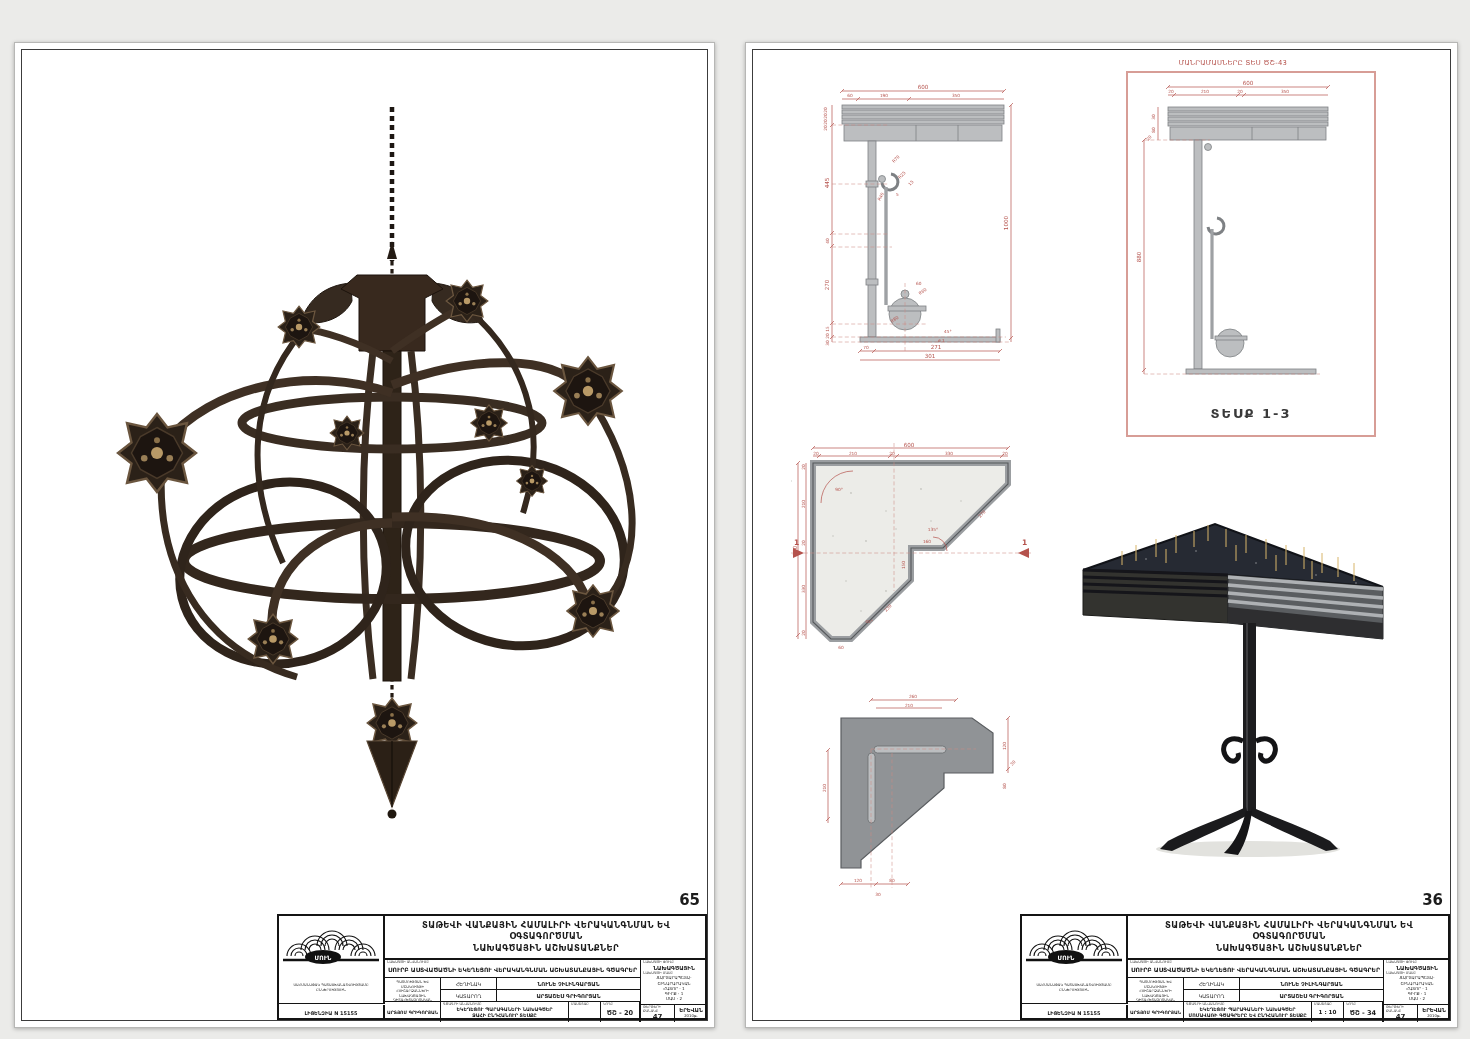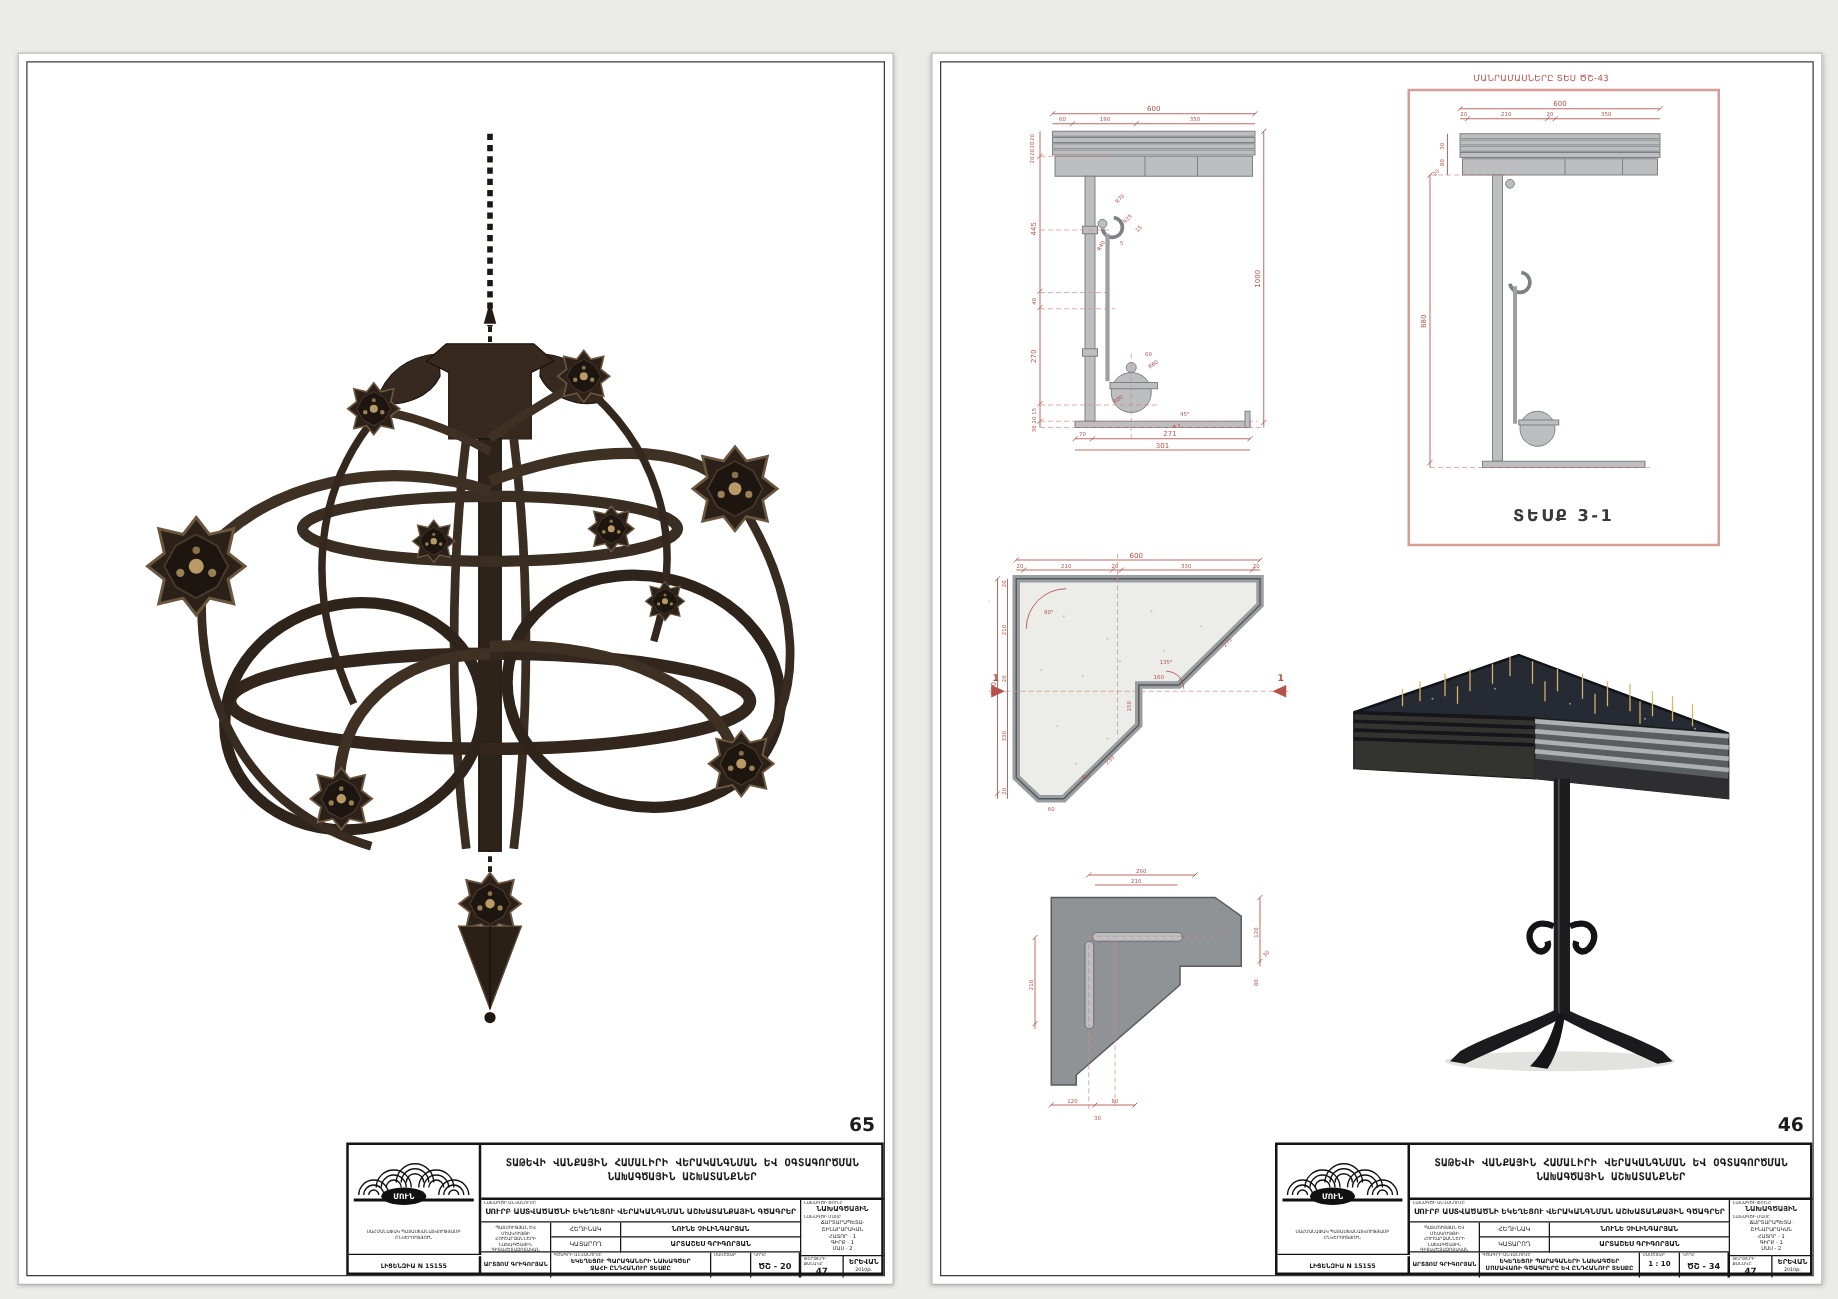--- a/index.html
+++ b/index.html
@@ -7,21 +7,21 @@
   .sheet{position:absolute;top:42px;height:984px;background:#ffffff;border:1px solid #b7b7b5;box-shadow:0 1px 4px rgba(0,0,0,.28);}
   #sheet-left{left:14px;width:699px;}
   #sheet-right{left:745px;width:711px;}
   .frame{position:absolute;left:6px;top:6px;right:6px;bottom:6px;border:1px solid #3c3c3c;}
   .pagenum{position:absolute;right:14px;bottom:118px;font-size:15px;font-weight:bold;color:#1c1c1c;}
   
   .tb{position:absolute;right:7px;bottom:7px;width:430px;height:106px;border:2px solid #141414;background:#fff;box-sizing:border-box;color:#1a1a1a;}
   .tb *{box-sizing:border-box;}
   .cell{position:absolute;overflow:hidden;}
   .bR{border-right:1px solid #141414;} .bB{border-bottom:1px solid #141414;}
-  .bR2{border-right:2px solid #141414;} .bB2{border-bottom:2px solid #141414;font-family:Liberation Mono, monospace;}
+  .bR2{border-right:2px solid #141414;} .bB2{border-bottom:2px solid #141414;}
   .tb .lab{font-size:3.4px;color:#333;display:block;text-align:left;padding:1px 2px 0 2px;line-height:1.1;}
   .ctr{display:flex;align-items:center;justify-content:center;text-align:center;}
   .hdr1{font-size:8.4px;font-weight:bold;letter-spacing:.4px;line-height:1.35;}
   .tiny{font-size:4.2px;line-height:1.25;text-align:center;}
   .t33{font-size:3.5px;line-height:1.3;text-align:center;color:#222;}
   
   .dwg{position:absolute;}
   .redbox{position:absolute;border:2px solid #d79d96;background:#fff;}
   .rednote{position:absolute;color:#b5524c;font-size:6.8px;text-align:center;letter-spacing:.3px;}
   .seccap{position:absolute;left:0;right:0;bottom:14px;text-align:center;font-size:13px;letter-spacing:2px;color:#3a3a3a;font-weight:bold;}
@@ -300,21 +300,21 @@
           <text class="dm4" transform="rotate(-90 25 40)" x="25" y="40" text-anchor="middle">30</text>
           <text class="dm4" transform="rotate(-90 25 53)" x="25" y="53" text-anchor="middle">80</text>
           <text class="dm4" transform="rotate(-45 20 62)" x="20" y="62" text-anchor="middle">20</text>
           <line class="redln" x1="14" y1="63" x2="14" y2="297"></line>
           <path class="redln" d="M12,65 l4,-4 M12,295 l4,-4"></path>
           <text class="dm" transform="rotate(-90 11 180)" x="11" y="180" text-anchor="middle">880</text>
           <line class="reddash" x1="14" y1="63" x2="80" y2="63"></line>
           <line class="reddash" x1="14" y1="297" x2="190" y2="297"></line>
         </g>
       </svg>
-      <div class="seccap">ՏԵՍՔ 3-1</div>
+      <div class="seccap">ՏԵՍՔ 1-3</div>
     </div>
 
     <svg class="dwg" style="left:45px;top:398px" width="240" height="235" viewBox="0 0 240 235">
       <g>
         <polygon points="22,22 217,22 217,43 152,107 120,107 120,139 60,198 40,198 22,181" fill="#ecece8" stroke="#9b9ea1" stroke-width="6"></polygon>
         <polygon points="22,22 217,22 217,43 152,107 120,107 120,139 60,198 40,198 22,181" fill="none" stroke="#55585b" stroke-width="1.1"></polygon>
         <g fill="#c6c6c0">
           <circle cx="60" cy="52" r=".9"></circle>
             <circle cx="95" cy="70" r=".8"></circle>
             <circle cx="130" cy="48" r=".9"></circle>
@@ -442,21 +442,21 @@
         <line x1="171" y1="112" x2="171" y2="300" stroke="#4a4a4e" stroke-width="1.5"></line>
         <path d="M167,230 C150,222 142,238 152,248 C158,253 164,248 162,242" fill="none" stroke="#141416" stroke-width="5"></path>
         <path d="M180,230 C197,222 205,238 195,248 C189,253 183,248 185,242" fill="none" stroke="#141416" stroke-width="5"></path>
         <ellipse cx="172" cy="338" rx="92" ry="8" fill="#e2e2de"></ellipse>
         <path d="M170,296 C150,306 118,316 92,330 L84,338 L96,340 C126,326 154,314 172,304" fill="#1b1b1d"></path>
         <path d="M176,296 C196,306 228,316 254,330 L262,338 L250,340 C220,326 192,314 174,304" fill="#1b1b1d"></path>
         <path d="M170,300 C166,316 160,330 148,342 L162,344 C170,332 174,316 176,300" fill="#161618"></path>
       </g>
     </svg>
 
-    <div class="pagenum">46</div>
+    <div class="pagenum">36</div>
 
     <div class="tb">
       <div class="cell bR2" style="left:0;top:0;width:106px;height:56px;">
         <svg width="104" height="52" viewBox="0 0 104 52">
           <g fill="none" stroke="#111" stroke-width="1.1">
             <path d="M8,40 A12,12 0 0 1 32,40"></path>
               <path d="M12,40 A8,8 0 0 1 28,40"></path>
               <path d="M16,40 A4,4 0 0 1 24,40"></path>
             <path d="M22,34 A14,14 0 0 1 50,34"></path>
               <path d="M26,34 A10,10 0 0 1 46,34"></path>

